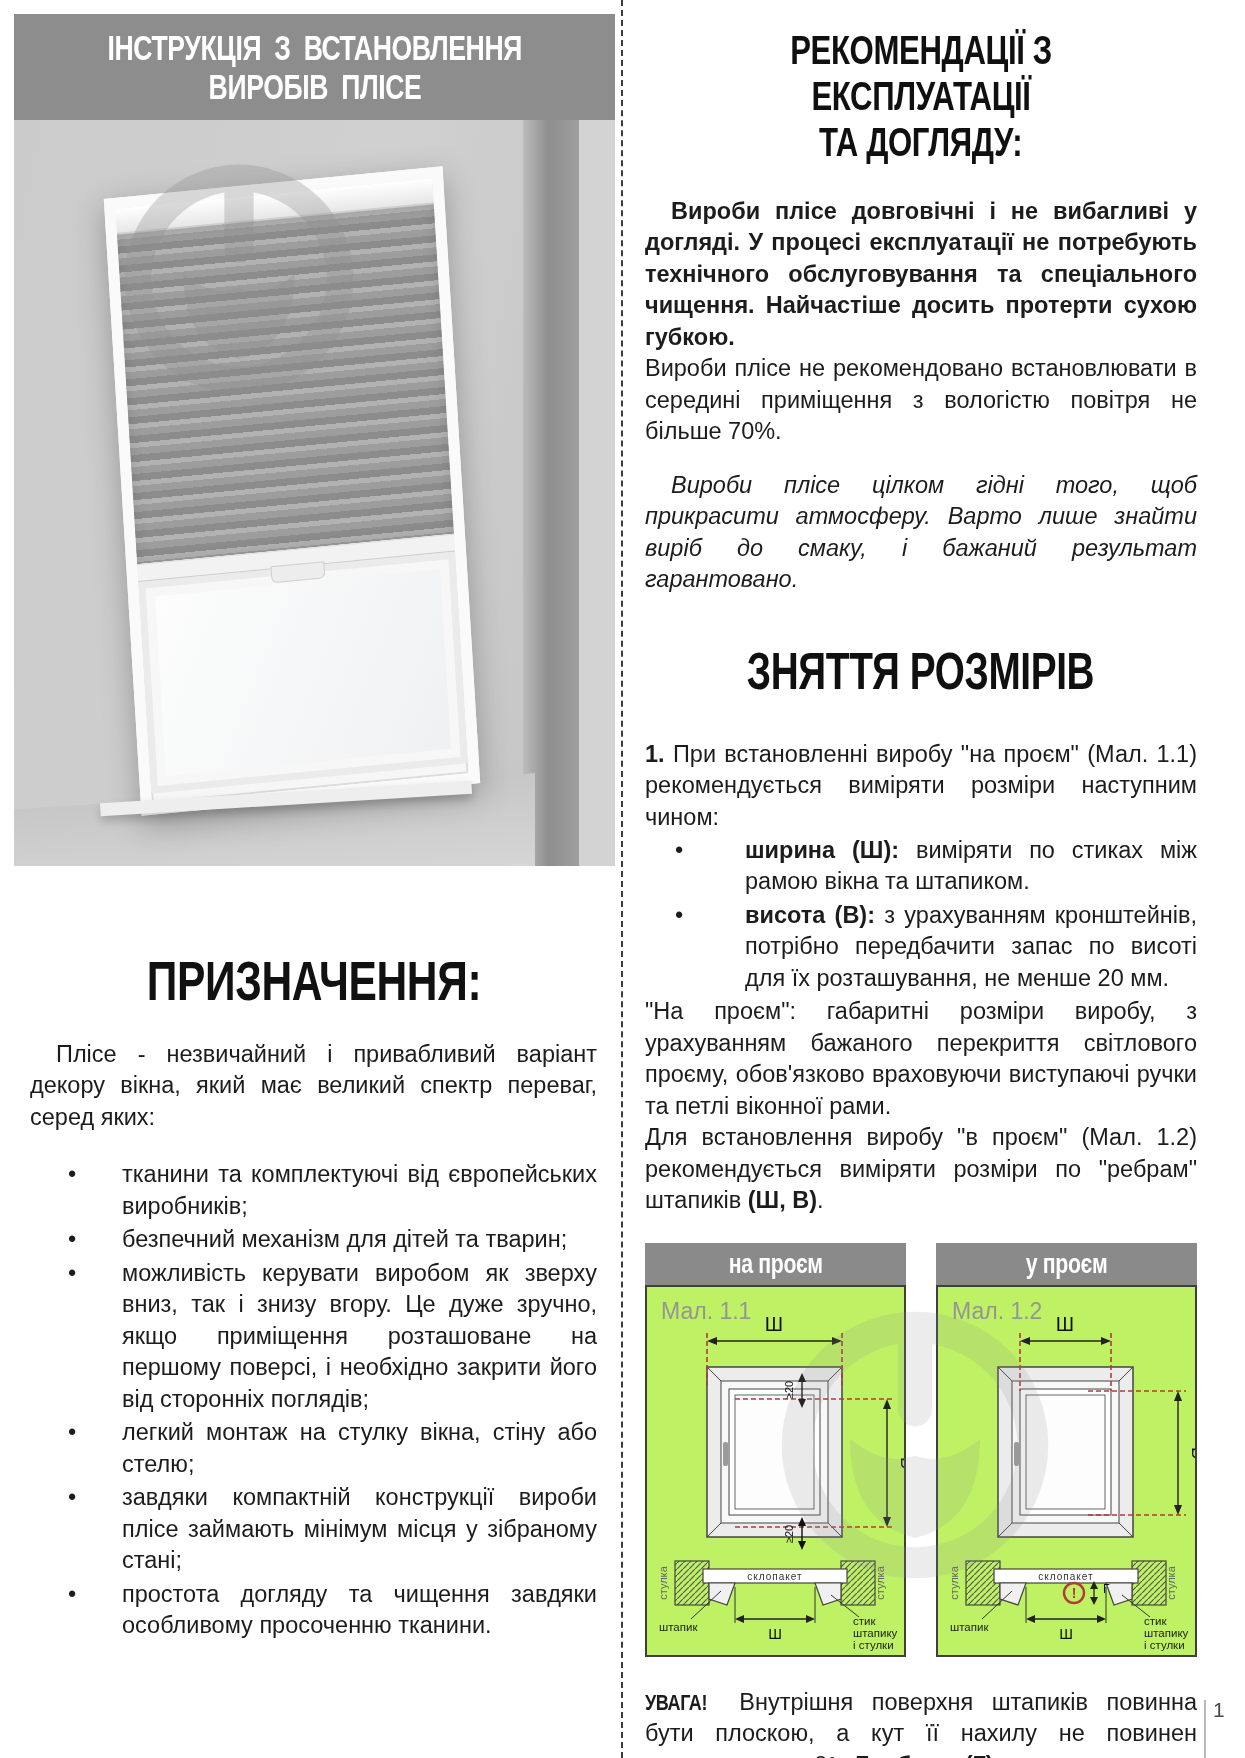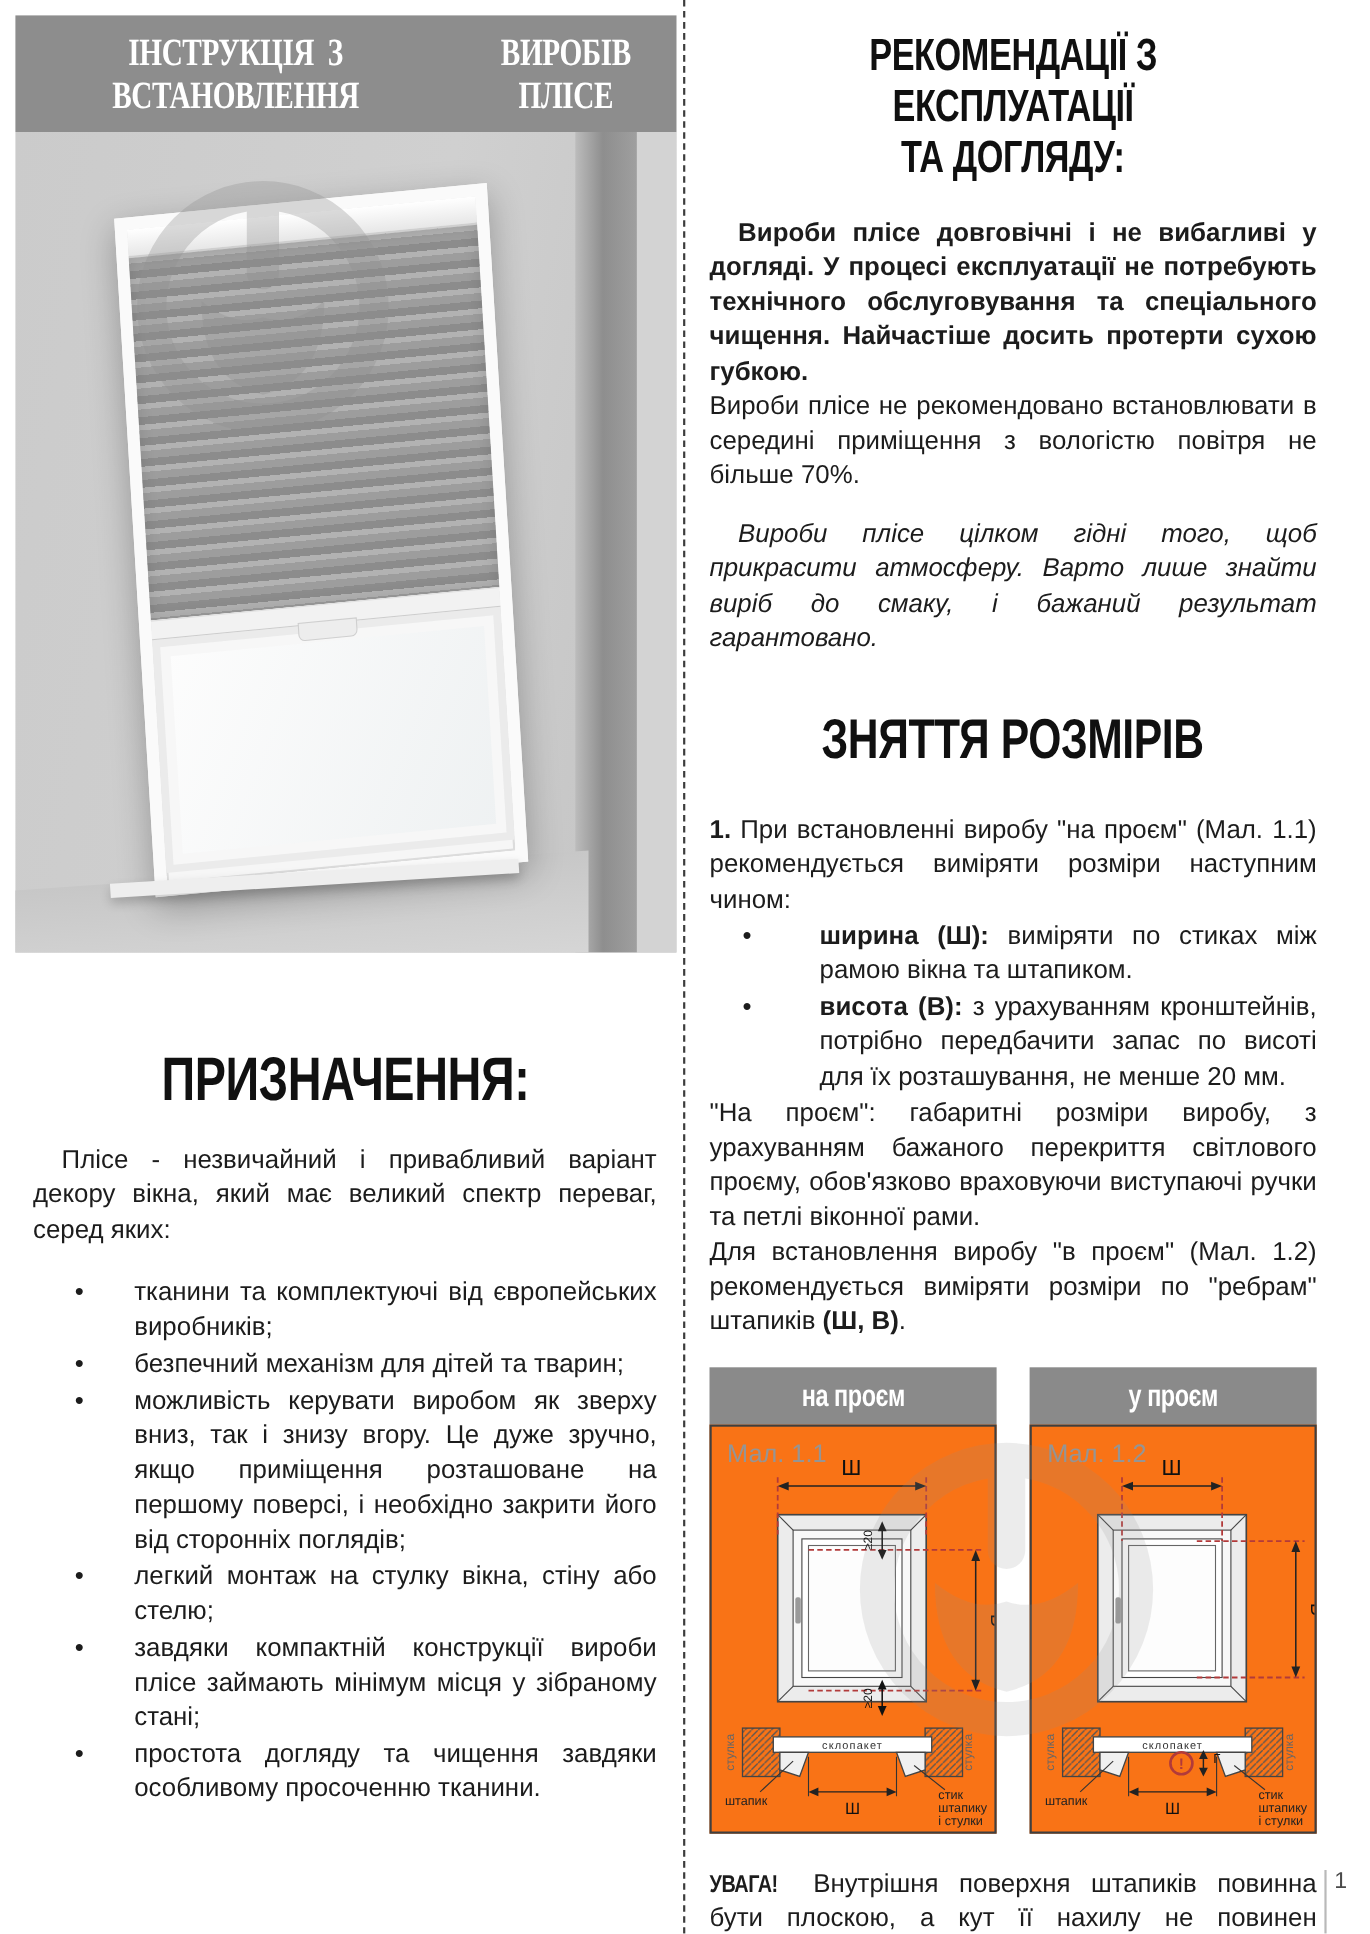--- a/index.html
+++ b/index.html
@@ -9,22 +9,22 @@
   }
   .cond{display:inline-block;transform:scaleX(.76);transform-origin:50% 50%;letter-spacing:-.5px;}
   .cond2{display:inline-block;transform:scaleX(.82);transform-origin:0 50%;letter-spacing:-.5px;}
 
   
   .divider{position:absolute;left:621px;top:0;height:1758px;width:0;border-left:2px dashed #3c3c3c;}
 
   
   .left-col{position:absolute;left:14px;top:14px;width:601px;}
   .title-band{
-    height:106px;background:#8d8d8d;color:#ffffff;display:flex;flex-direction:row;
-    align-items:center;justify-content:center;text-align:center;font-family:Liberation Serif, serif;
+    height:106px;background:#8d8d8d;color:#ffffff;display:flex;flex-direction:column;
+    align-items:center;justify-content:center;text-align:center;
   }
   .title-band .line{font-weight:700;font-size:35px;line-height:1.12;word-spacing:8px;}
 
   .photo{position:relative;height:746px;background:linear-gradient(100deg,#cbcbcb 0%,#d0d0d0 55%,#c3c3c3 100%);overflow:hidden;}
   .wall-right{position:absolute;right:36px;top:0;bottom:0;width:56px;background:linear-gradient(to right,#bcbcbc,#8e8e8e 45%,#9f9f9f);}
   .wall-far-right{position:absolute;right:0;top:0;bottom:0;width:36px;background:#d3d3d3;}
   .floor{position:absolute;left:-20px;right:80px;bottom:-46px;height:120px;background:linear-gradient(to bottom,#c7c7c7,#dadada);transform:skewY(-4deg);}
   .window-unit{
     position:absolute;left:108px;top:62px;width:318px;height:596px;
     transform:rotate(-3.5deg) skewY(-2deg);
@@ -54,22 +54,22 @@
   .rc{position:absolute;left:645px;top:28px;width:552px;}
   .care-heading{text-align:center;font-size:41px;font-weight:700;line-height:1.12;color:#101010;margin-bottom:30px;}
   .care-heading .line{display:block;} .mt22{margin-top:22px;}
   .italic{font-style:italic;}
   .sizes-heading{text-align:center;font-size:51px;font-weight:700;color:#101010;margin:46px 0 38px 0;}
   b.term{font-weight:700;}
 
   
   .figures-row{display:flex;gap:30px;margin-top:26px;}
   .figure{width:261px;}
-  .figure-header{height:52px;background:#8a8a8a;color:#ffffff;display:flex;align-items:center;justify-content:center;font-size:28px;font-weight:700;}
-  .figure-box{border:2px solid #3f3f3f;background:#f97316;height:372px;box-sizing:border-box;}
+  .figure-header{height:42px;background:#8a8a8a;color:#ffffff;display:flex;align-items:center;justify-content:center;font-size:28px;font-weight:700;}
+  .figure-box{border:2px solid #3f3f3f;background:#bef264;height:372px;box-sizing:border-box;}
   .figure-box svg{display:block;}
 
   .attention{margin-top:30px;}
   .attn-label{font-weight:700;font-size:22px;letter-spacing:-.5px;}
 
   
   .pageno-line{position:absolute;left:1204px;top:1700px;height:58px;width:0;border-left:2px solid #b9b9b9;}
   .pageno{position:absolute;left:1213px;top:1698px;font-size:21px;color:#4a4a4a;}
 
   svg text{font-family:"Liberation Sans",sans-serif;}

